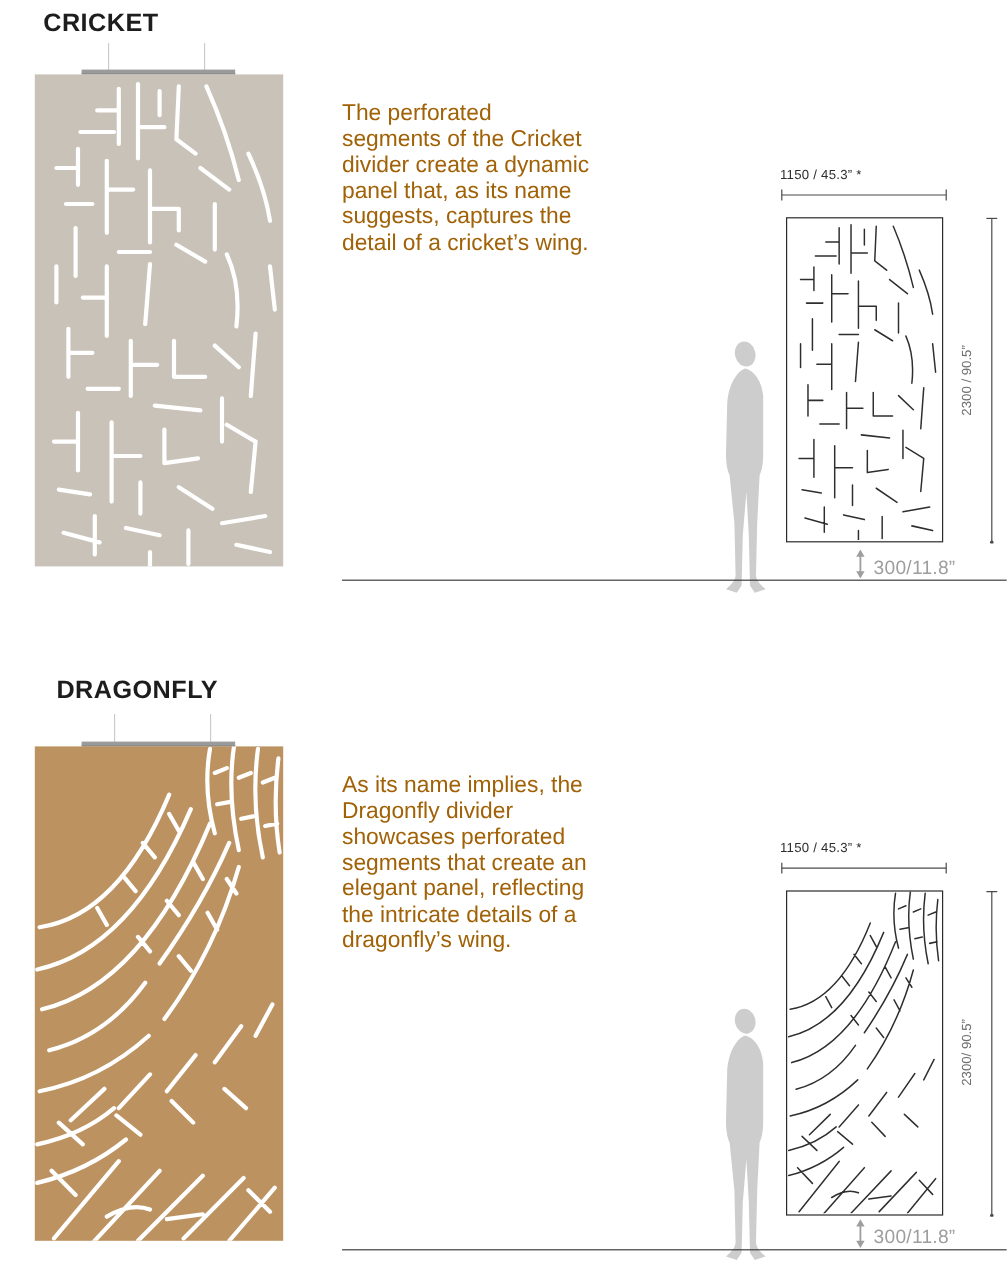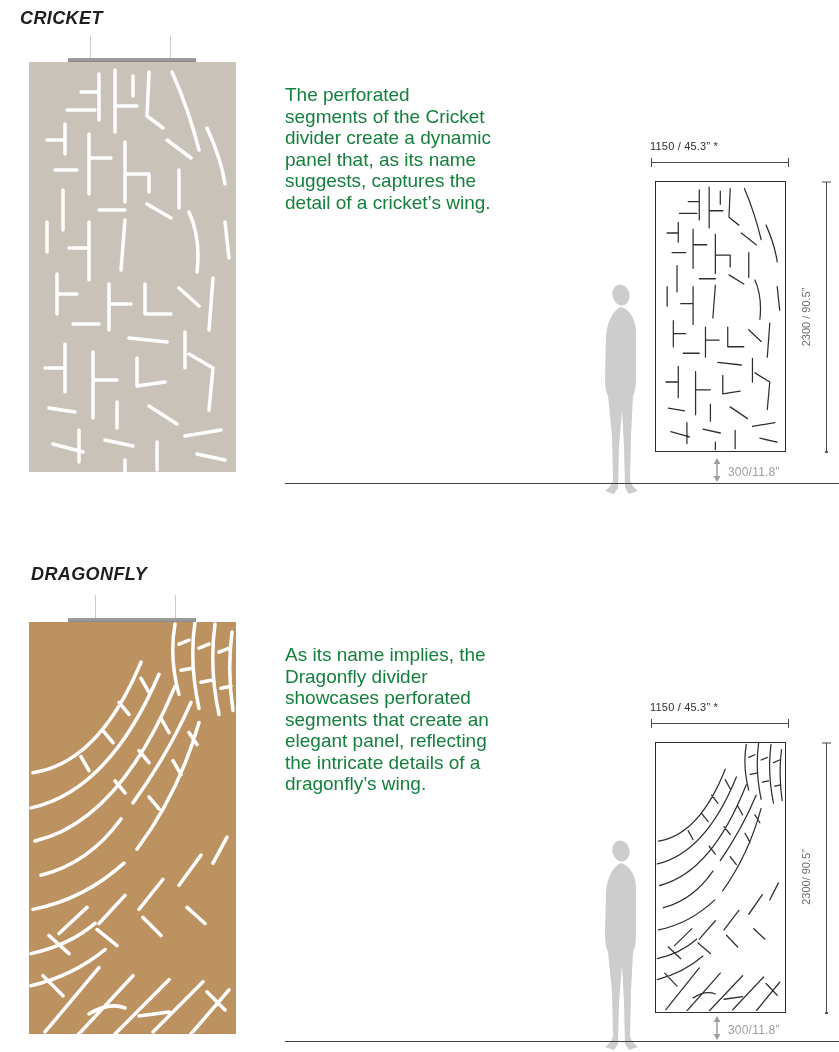--- a/index.html
+++ b/index.html
@@ -3,40 +3,40 @@
 <meta charset="utf-8">
 <style>
   * { margin:0; padding:0; box-sizing:border-box; }
   html,body { background:#ffffff; }
   body {
     width:839px; height:1052px; position:relative; overflow:hidden;
     font-family:"Liberation Sans", sans-serif;
   }
 
   .section-title {
-    position:absolute; left:20px;
-    font-size:18px; font-weight:700; letter-spacing:.4px; color:#1d1d1d;font-style:italic;
+    position:absolute; left:36px;
+    font-size:21px; font-weight:700; letter-spacing:.4px; color:#1d1d1d;
   }
   #title-cricket { top:8px; }
   #title-dragonfly { top:564px;margin-left:11px; }
 
   .wire { position:absolute; width:1px; background:#cbcbcb; }
   .bar  { position:absolute; left:68px; width:128px; height:4px; background:#9a9a9a; border-bottom:1px solid #8a8a8a; }
 
   .panel { position:absolute; left:29px; width:207px; }
   .panel svg { display:block; }
   #panel-cricket  { top:62px;  height:410px; background:var(--cricket_panel); }
   #panel-dragonfly{ top:622px; height:412px; background:var(--dragonfly_panel); }
 
   .pattern-use { color:var(--pattern_line); stroke-width:3.5; }
   .draw-use    { color:var(--drawing_stroke); stroke-width:2; }
 
   .desc {
     position:absolute; left:285px; width:208px;
-    font-size:19px; line-height:21.5px; color:#15803d; letter-spacing:0;
+    font-size:19px; line-height:21.5px; color:#a16207; letter-spacing:0;
   }
   #desc-cricket { top:84px; }
   #desc-dragonfly { top:644px; }
 
   .dim-top { position:absolute; left:650px; width:140px; text-align:left; }
   .dim-top .lbl { display:block; font-size:11px; color:#2e2e2e; letter-spacing:.2px; white-space:nowrap; }
   .dim-top svg { display:block; margin-top:2px; }
   .dim-stroke { stroke:#4a4a4a; stroke-width:1; }
 
   .outline {
@@ -44,21 +44,21 @@
     border:1.5px solid #2b2b2b; background:#ffffff;
   }
   .dim-right { position:absolute; left:820px; width:13px; }
   .dim-v-label {
     position:absolute; white-space:nowrap; font-size:11px; color:#6e6e6e;
     transform:translate(-50%,-50%) rotate(-90deg);
   }
   .person { position:absolute; left:595px; width:52px; height:213px; color:var(--silhouette); }
   .ground { position:absolute; left:285px; width:554px; height:1px; background:#3f3f3f; }
   .clr-arrow { position:absolute; left:711px; width:12px; height:24px; color:var(--dim_gray); }
-  .clr-label { position:absolute; left:728px; font-size:12px; color:var(--dim_gray); letter-spacing:.2px; }
+  .clr-label { position:absolute; left:728px; font-size:16px; color:var(--dim_gray); letter-spacing:.2px; }
 </style>
 </head>
 <body>
 
 <svg width="0" height="0" style="position:absolute" aria-hidden="true">
   <defs>
     <path id="pat-cricket" fill="none" stroke="currentColor" stroke-linecap="round" stroke-linejoin="round" d="M70 12 L70 58 M70 30 L52 30 M86 8 L86 70 M86 44 L108 44 M104 14 L104 34 M120 10 L118 54 M118 54 L134 66 M143 10 Q160 48 170 88 M38 48 L66 48 M36 62 L36 92 M36 78 L18 78 M60 72 L60 132 M60 96 L82 96 M96 80 L96 140 M96 112 L120 112 M120 112 L120 130 M138 78 L162 96 M178 66 Q192 96 196 122 M26 108 L48 108 M150 108 L150 146 M34 128 L34 168 M70 148 L96 148 M118 142 L142 156 M60 160 L60 218 M60 186 L40 186 M96 158 L92 208 M160 150 Q172 176 168 210 M18 160 L18 190 M196 160 L200 196 M80 222 L80 268 M80 242 L102 242 M116 222 L116 252 M116 252 L142 252 M150 226 L170 244 M184 216 L180 268 M28 212 L28 252 M28 232 L48 232 M44 262 L70 262 M100 276 L138 280 M156 270 L156 306 M36 282 L36 330 M36 306 L16 306 M64 290 L64 356 M64 318 L88 318 M108 296 L108 324 M108 324 L136 320 M160 292 L184 306 M184 306 L180 348 M20 346 L46 350 M88 340 L88 366 M120 344 L148 362 M50 368 L50 400 M76 378 L104 384 M128 380 L128 408 M156 374 L192 368 M24 382 L54 390 M168 392 L196 398 M96 398 L96 410"></path>
     <path id="pat-dragonfly" fill="none" stroke="currentColor" stroke-linecap="round" stroke-linejoin="round" d="M4 150 Q70 140 112 40 M2 185 Q80 168 130 52 M6 218 Q90 198 146 64 M12 252 Q60 240 92 196 M104 180 Q140 130 162 80 M4 286 Q55 276 95 240 M108 226 Q150 170 170 100 M2 330 Q40 322 66 300 M2 362 Q44 352 76 326 M146 2 Q140 36 150 72 M166 0 Q160 40 170 86 M186 2 Q180 46 190 92 M203 10 Q198 50 204 88 M150 22 L160 18 M152 48 L163 46 M170 26 L180 22 M172 60 L182 58 M190 30 L200 26 M192 66 L202 64 M60 148 L52 134 M84 120 L74 108 M100 92 L90 80 M120 70 L112 56 M96 170 L86 158 M120 140 L110 128 M140 110 L132 96 M130 186 L120 174 M152 152 L144 138 M168 122 L160 110 M30 310 L58 284 M70 300 L96 272 M110 286 L134 256 M150 262 L172 232 M184 240 L198 214 M40 330 L20 312 M88 322 L68 306 M132 312 L114 294 M176 300 L158 284 M16 408 L70 344 M48 412 L104 352 M86 410 L140 356 M124 408 L174 358 M162 410 L200 366 M34 372 L14 352 M196 386 L178 368 M60 390 Q80 378 96 384 M110 392 L140 388"></path>
     <g id="person-shape" fill="currentColor">
       <ellipse cx="26" cy="11" rx="8.5" ry="10.5" transform="rotate(-14 26 11)"></ellipse>

